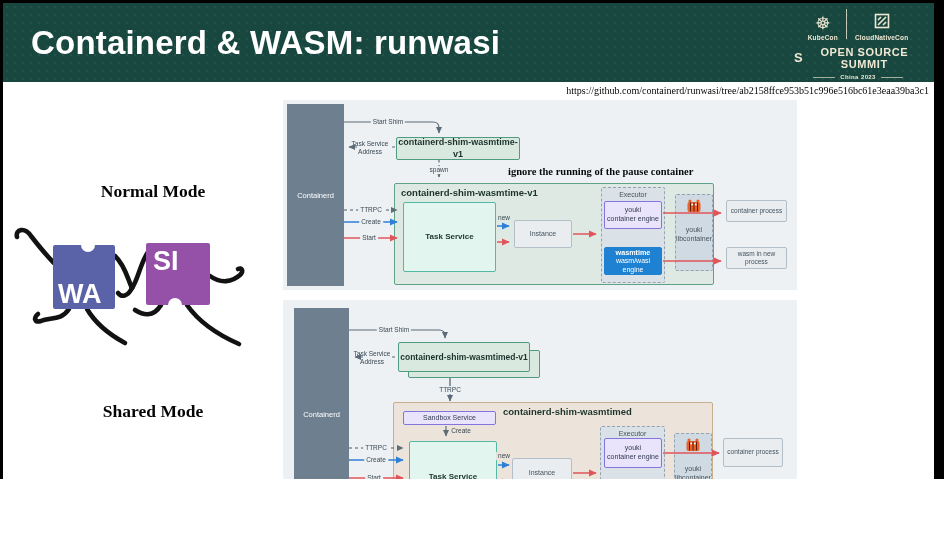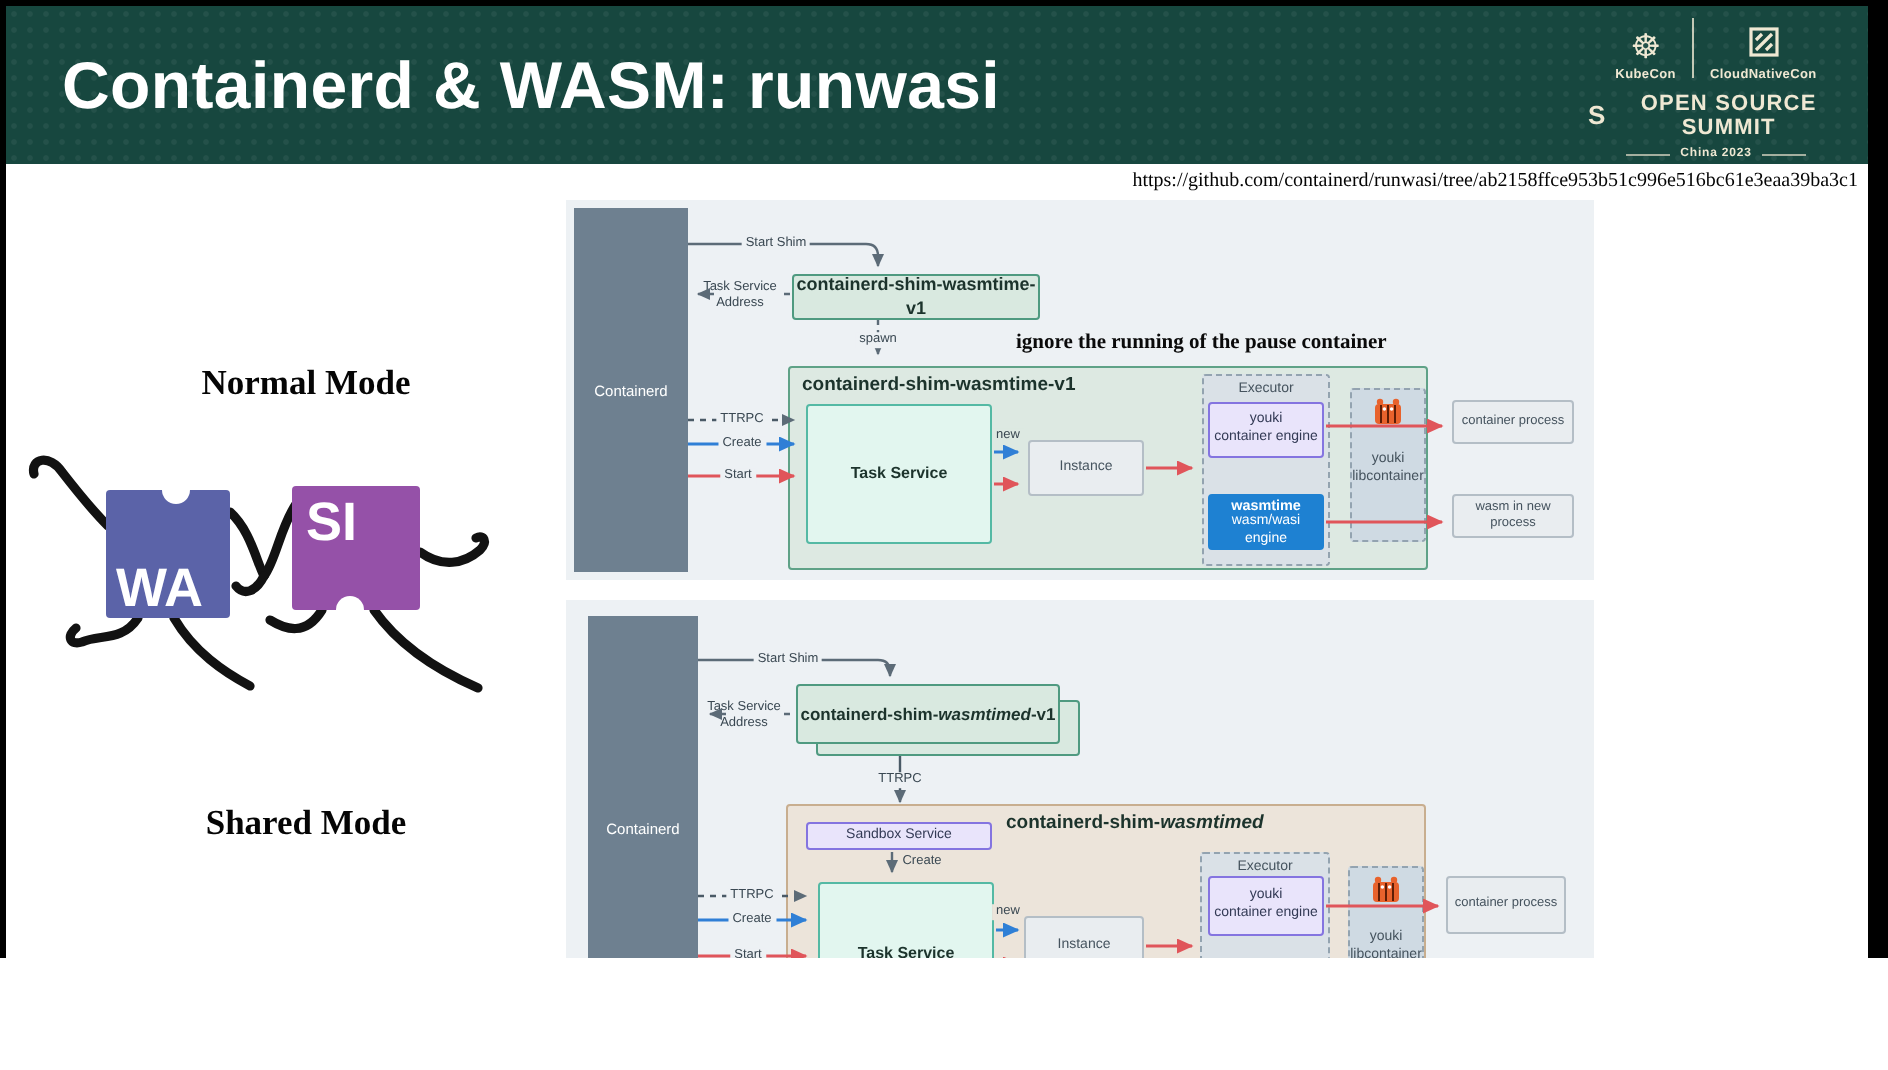--- a/index.html
+++ b/index.html
@@ -55,21 +55,21 @@
   .bluebox .b1 { font-weight:bold; font-size:7.2px; }
   .libbox   { position:absolute; background:#cfdae3; border:1.2px dashed #93a3b0; border-radius:2px;
               display:flex; flex-direction:column; align-items:center; font-size:7px; color:#45535e; line-height:1.3; }
   .libbox .lbl2 { margin-top:12px; text-align:center; }
   .linelbl { position:absolute; transform:translate(-50%,-50%); font-size:6.5px; color:#3a4852;
              background:#edf1f4; padding:0 2px; white-space:nowrap; line-height:1.2; }
   .bg-green { background:#dde9e2; } .bg-tan { background:#ece4da; }
   .tsa { position:absolute; font-size:6.5px; color:#3a4852; text-align:center; line-height:1.25; }
   .note { position:absolute; font-family:"Liberation Serif", serif; font-weight:bold; font-size:10.5px; color:#0a0a0a;
           text-align:center; white-space:nowrap; }
-  .it { font-style:italic; }
+  .it { }
   .crab { margin-top:3px; }
 </style>
 </head>
 <body>
 
 <div class="page">
  <div class="inner">
 
   <div class="header">
     <div class="title">Containerd &amp; WASM: runwasi</div>

